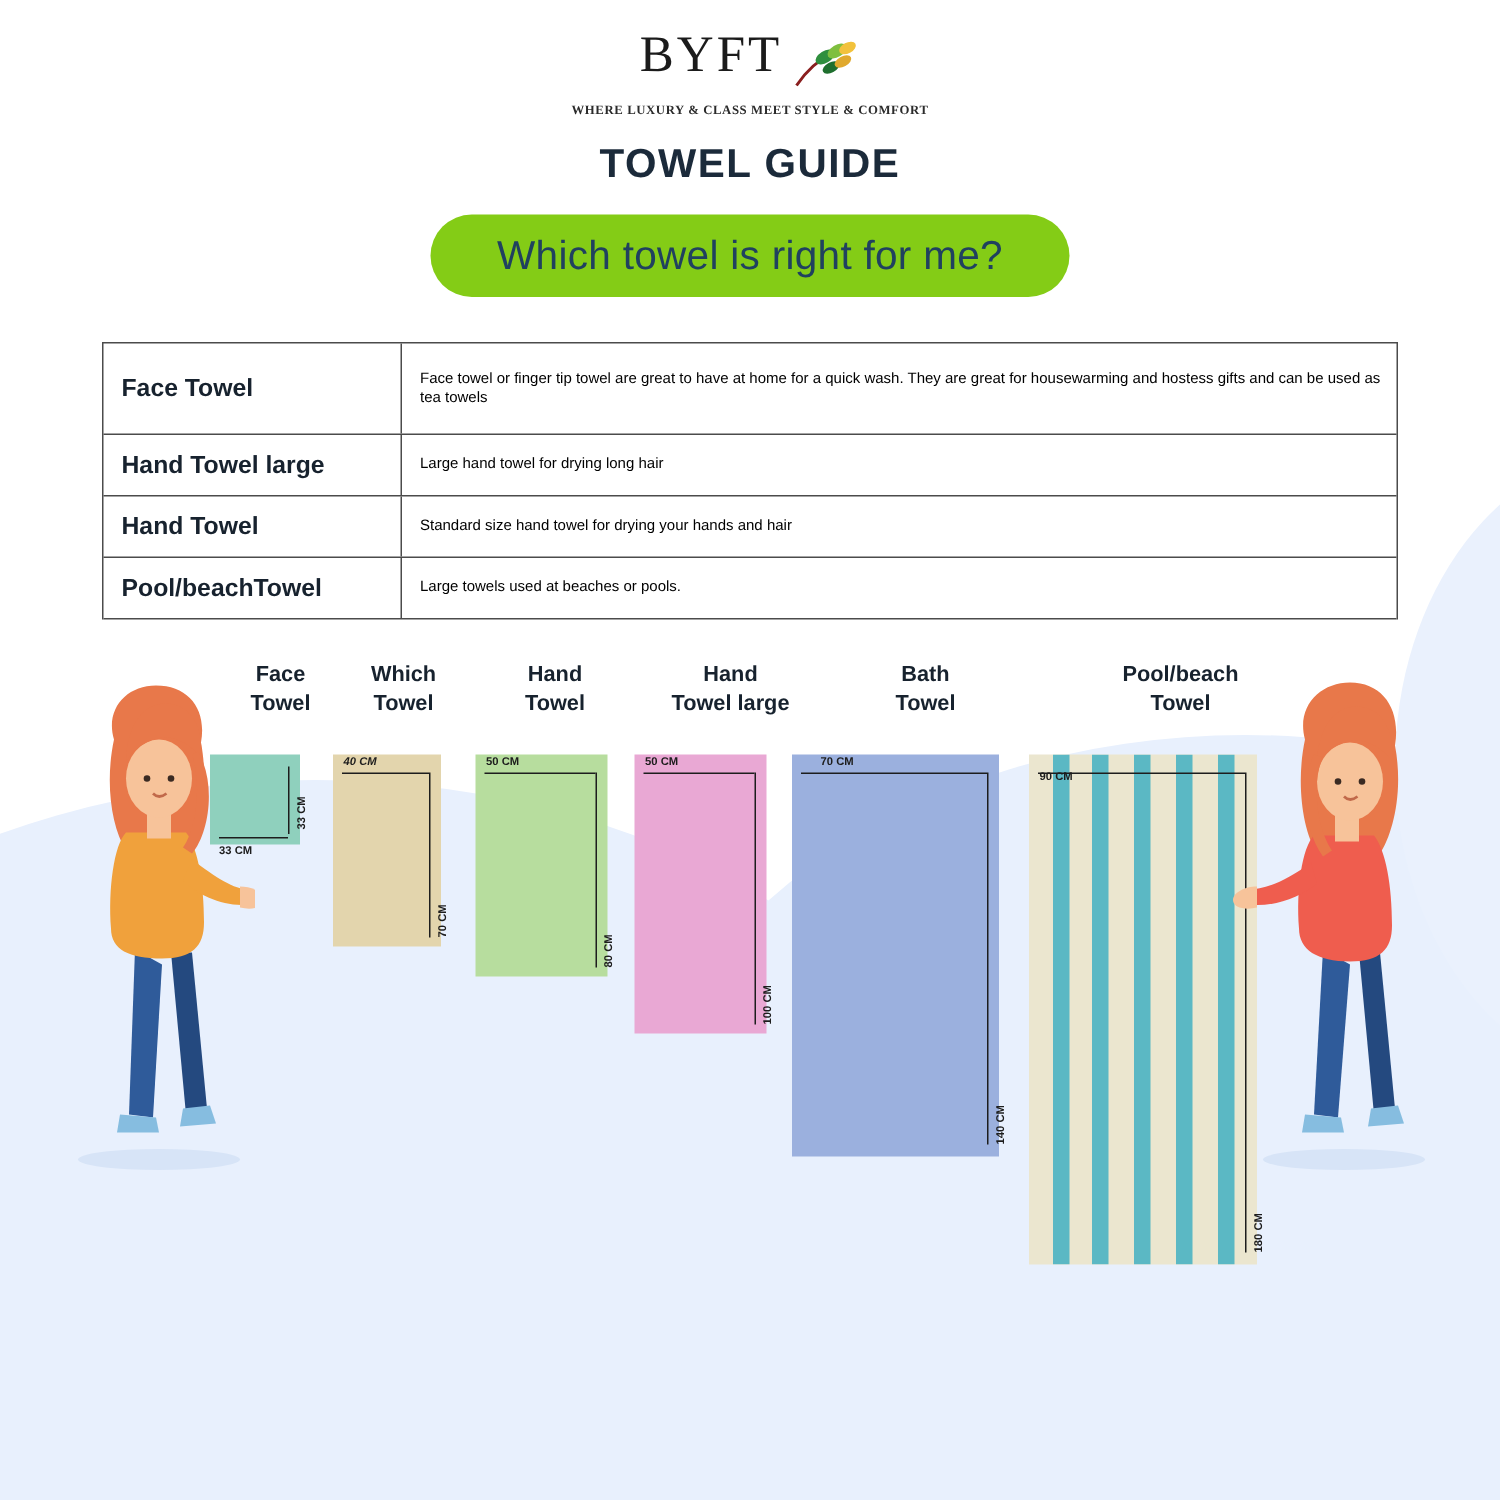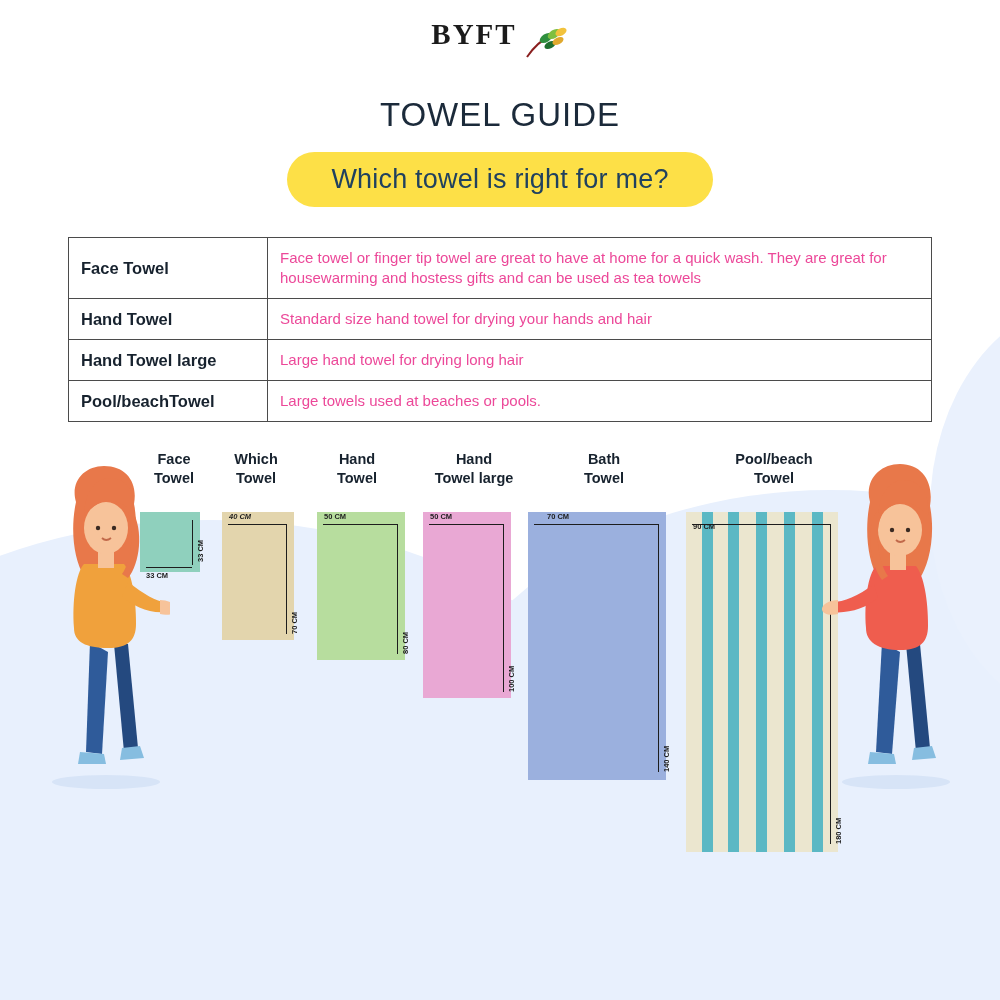--- a/index.html
+++ b/index.html
@@ -58,52 +58,52 @@
     padding-top: 20px;
   }
   .brand-row {
     display: flex;
     align-items: flex-start;
     justify-content: center;
     gap: 6px;
   }
   .brand-name {
     font-family: "Liberation Serif", serif;
-    font-size: 29px;
+    font-size: 34px;
     letter-spacing: 2px;
-    font-weight: 700;
+    font-weight: 400;
     color: #1b1b1b;
     line-height: 1;
   }
   .brand-leaf {
     margin-top: 6px;
   }
   .brand-tag {
     margin-top: 3px;
     font-family: "Liberation Serif", serif;
     font-size: 8.5px;
     letter-spacing: 0.4px;
     color: #2b2b2b;
     font-weight: 700;
   }
   .guide-title {
     text-align: center;
-    margin-top: 32px;
-    font-size: 33px;
-    font-weight: 400;
+    margin-top: 16px;
+    font-size: 27px;
+    font-weight: 700;
     letter-spacing: 1px;
     color: #1b2a3a;
   }
   .pill-wrap {
     display: flex;
     justify-content: center;
     margin-top: 18px;
   }
   .pill {
-    background: #fde047;
+    background: #84cc16;
     color: #20415f;
     border-radius: 28px;
     padding: 12px 44px;
     font-size: 27px;
     letter-spacing: 0.2px;
   }
 
   
   .table {
     width: 862px;
@@ -123,38 +123,38 @@
     padding: 9px 10px 9px 12px;
     font-size: 16.5px;
     font-weight: 700;
     color: #17222e;
     display: flex;
     align-items: center;
   }
   .tcell-desc {
     flex: 1;
     padding: 8px 10px 8px 12px;
-    font-size: 15px;
-    color: #ec4899;
+    font-size: 10px;
+    color: #000000;
     line-height: 1.35;
     display: flex;
     align-items: center;
   }
   .trow.tall .tcell-desc { align-items: center; }
 
   
   .chart {
     position: relative;
     height: 430px;
     margin-top: 20px;
   }
   .labels {
     position: absolute;
     top: 0;
-    left: 4px;
+    left: 17px;
     width: 908px;
     height: 60px;
   }
   .col-label {
     position: absolute;
     text-align: center;
     font-size: 14.5px;
     font-weight: 700;
     color: #17222e;
     line-height: 1.3;
@@ -231,44 +231,45 @@
           <svg width="46" height="34" viewBox="0 0 46 34">
             <path d="M4 31 C10 22 18 14 30 8" stroke="#8a1f1f" stroke-width="2" fill="none"></path>
             <ellipse cx="23" cy="12" rx="7" ry="4" fill="#2f8f3e" transform="rotate(-32 23 12)"></ellipse>
             <ellipse cx="31" cy="8" rx="7" ry="4" fill="#7fbf3f" transform="rotate(-32 31 8)"></ellipse>
             <ellipse cx="38" cy="6" rx="6" ry="3.6" fill="#f2c23c" transform="rotate(-28 38 6)"></ellipse>
             <ellipse cx="27" cy="19" rx="6" ry="3.4" fill="#1f6f2e" transform="rotate(-28 27 19)"></ellipse>
             <ellipse cx="35" cy="15" rx="6" ry="3.4" fill="#e0a92e" transform="rotate(-28 35 15)"></ellipse>
           </svg>
         </span>
       </div>
+      <div class="brand-tag">WHERE LUXURY &amp; CLASS MEET STYLE &amp; COMFORT</div>
     </div>
 
     <div class="guide-title">TOWEL GUIDE</div>
 
     <div class="pill-wrap">
       <div class="pill">Which towel is right for me?</div>
     </div>
 
     <div class="table">
 
       <div class="trow tall" style="min-height:60px">
         <div class="tcell-label">Face Towel</div>
         <div class="tcell-desc">Face towel or finger tip towel are great to have at home for a quick wash. They are great for housewarming and hostess gifts and can be used as tea towels</div>
       </div>
 
 
       <div class="trow" style="min-height:40px">
+        <div class="tcell-label">Hand Towel large</div>
+        <div class="tcell-desc">Large hand towel for drying long hair</div>
+      </div>
+
+      <div class="trow" style="min-height:40px">
         <div class="tcell-label">Hand Towel</div>
         <div class="tcell-desc"> Standard size hand towel for drying your hands and hair</div>
-      </div>
-
-      <div class="trow" style="min-height:40px">
-        <div class="tcell-label">Hand Towel large</div>
-        <div class="tcell-desc">Large hand towel for drying long hair</div>
       </div>
 
 
       <div class="trow" style="min-height:40px; border-bottom:1px solid #4b4b4b;text-align:center;">
         <div class="tcell-label">Pool/beachTowel</div>
         <div class="tcell-desc">Large towels used at beaches or pools.</div>
       </div>
 
     </div>
 

